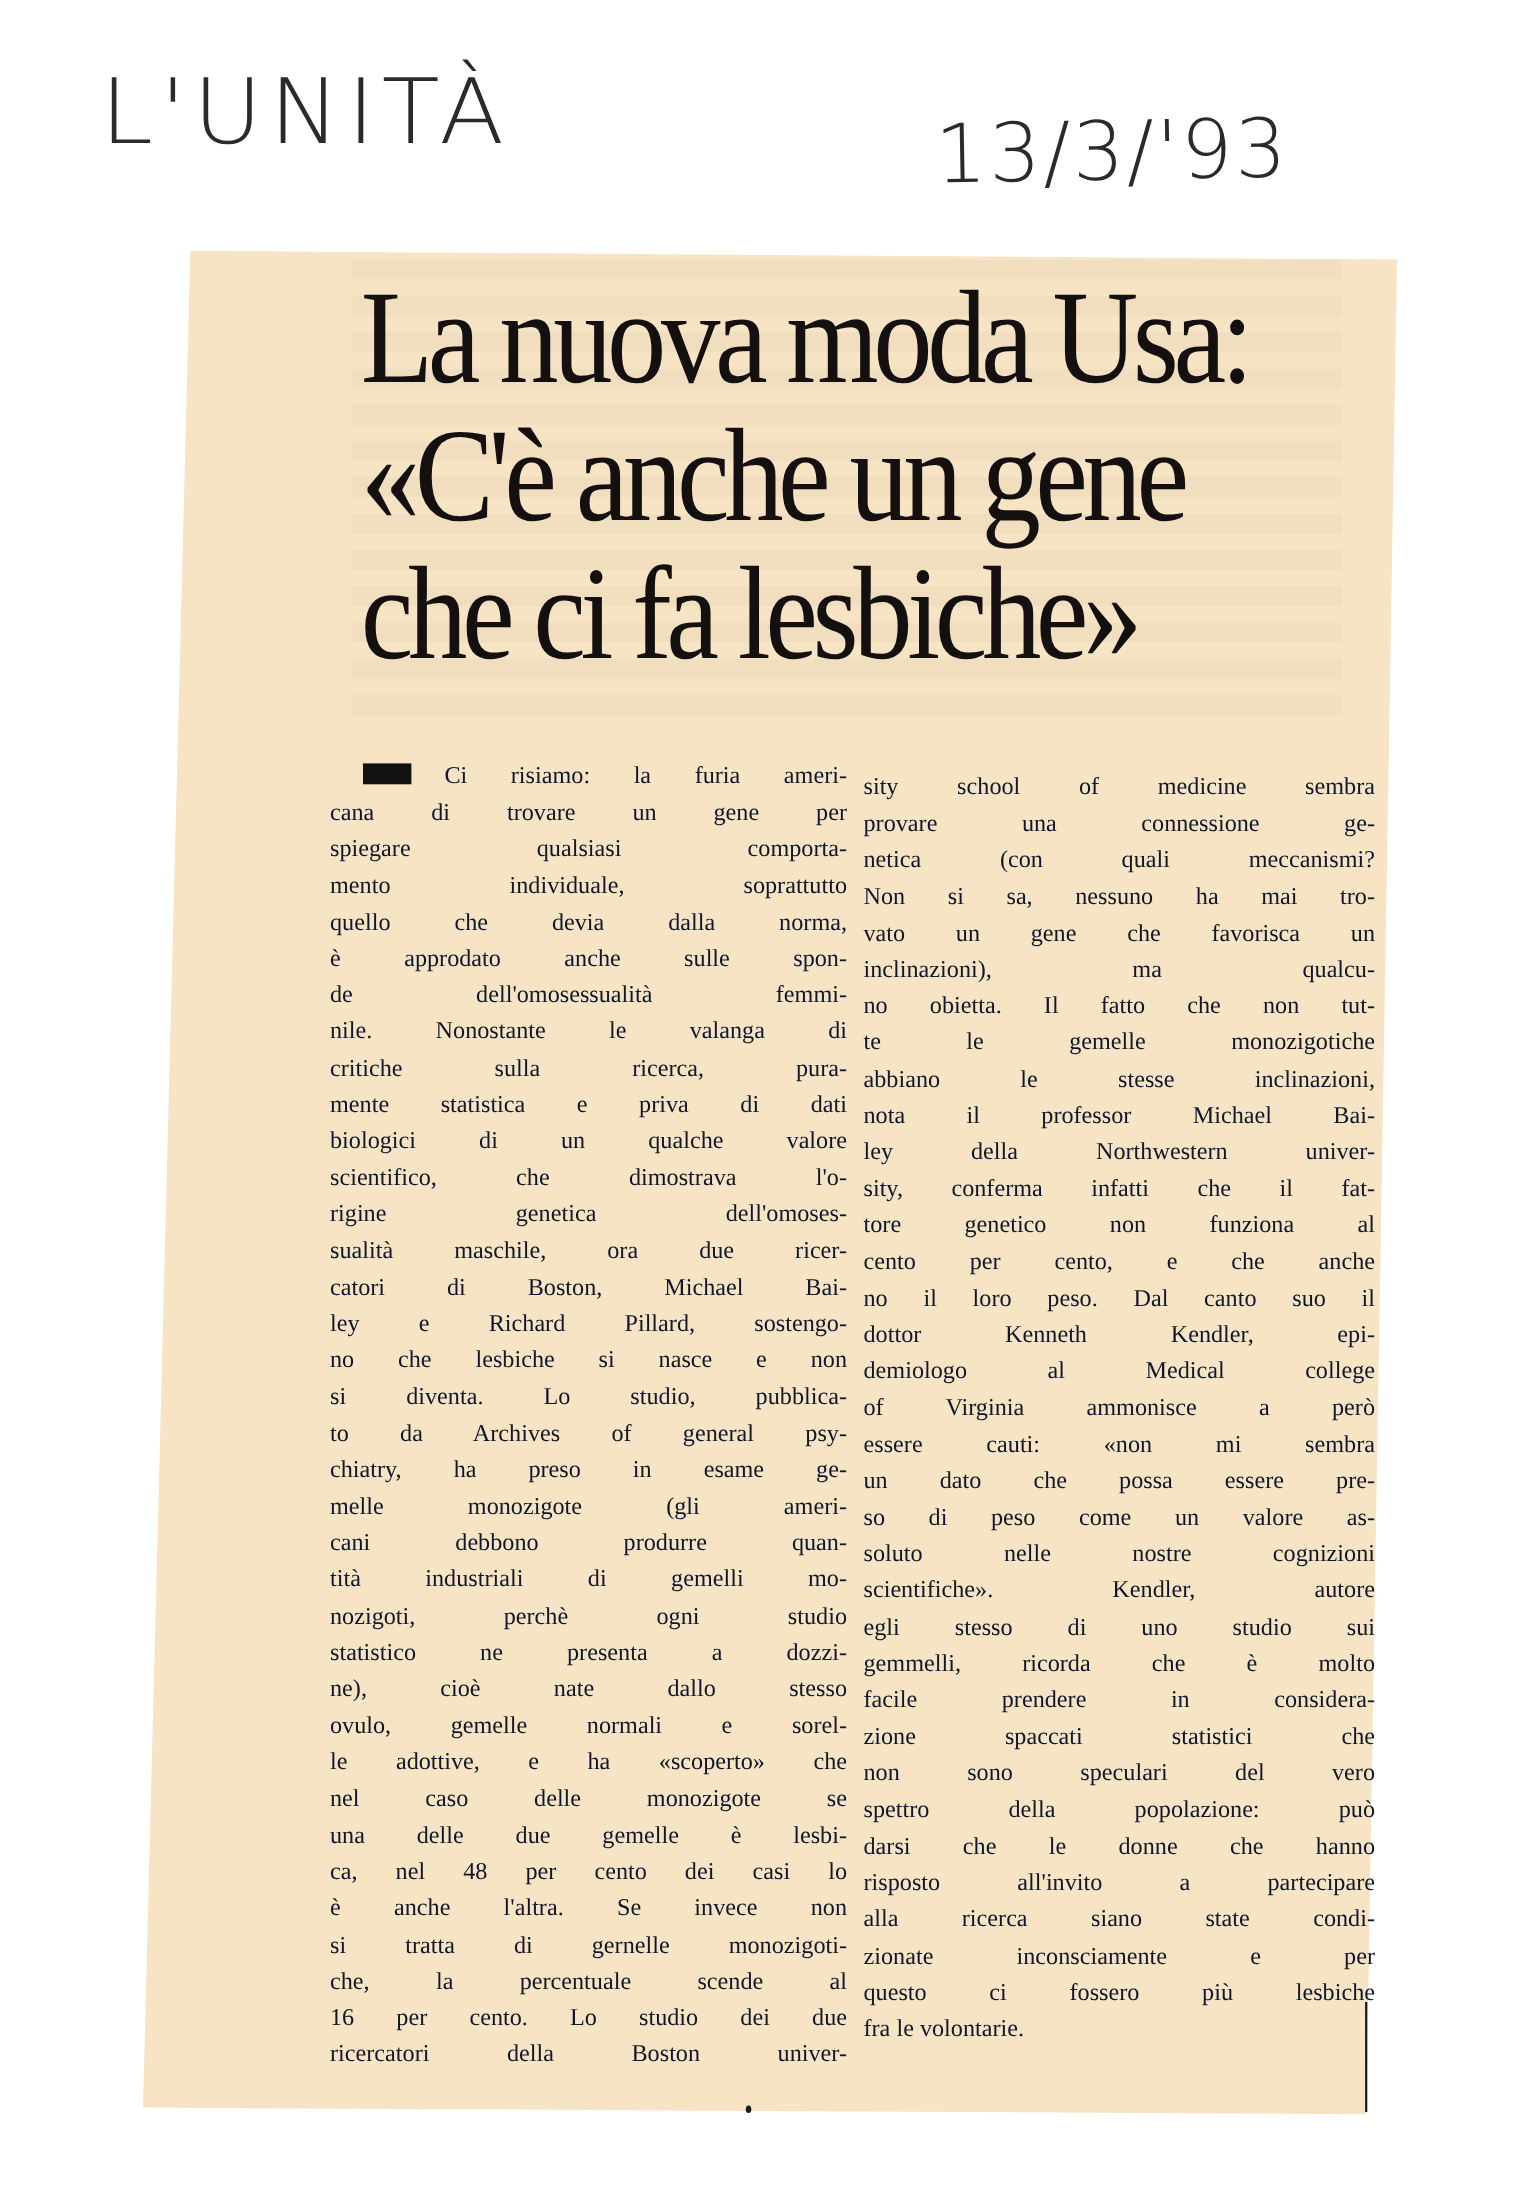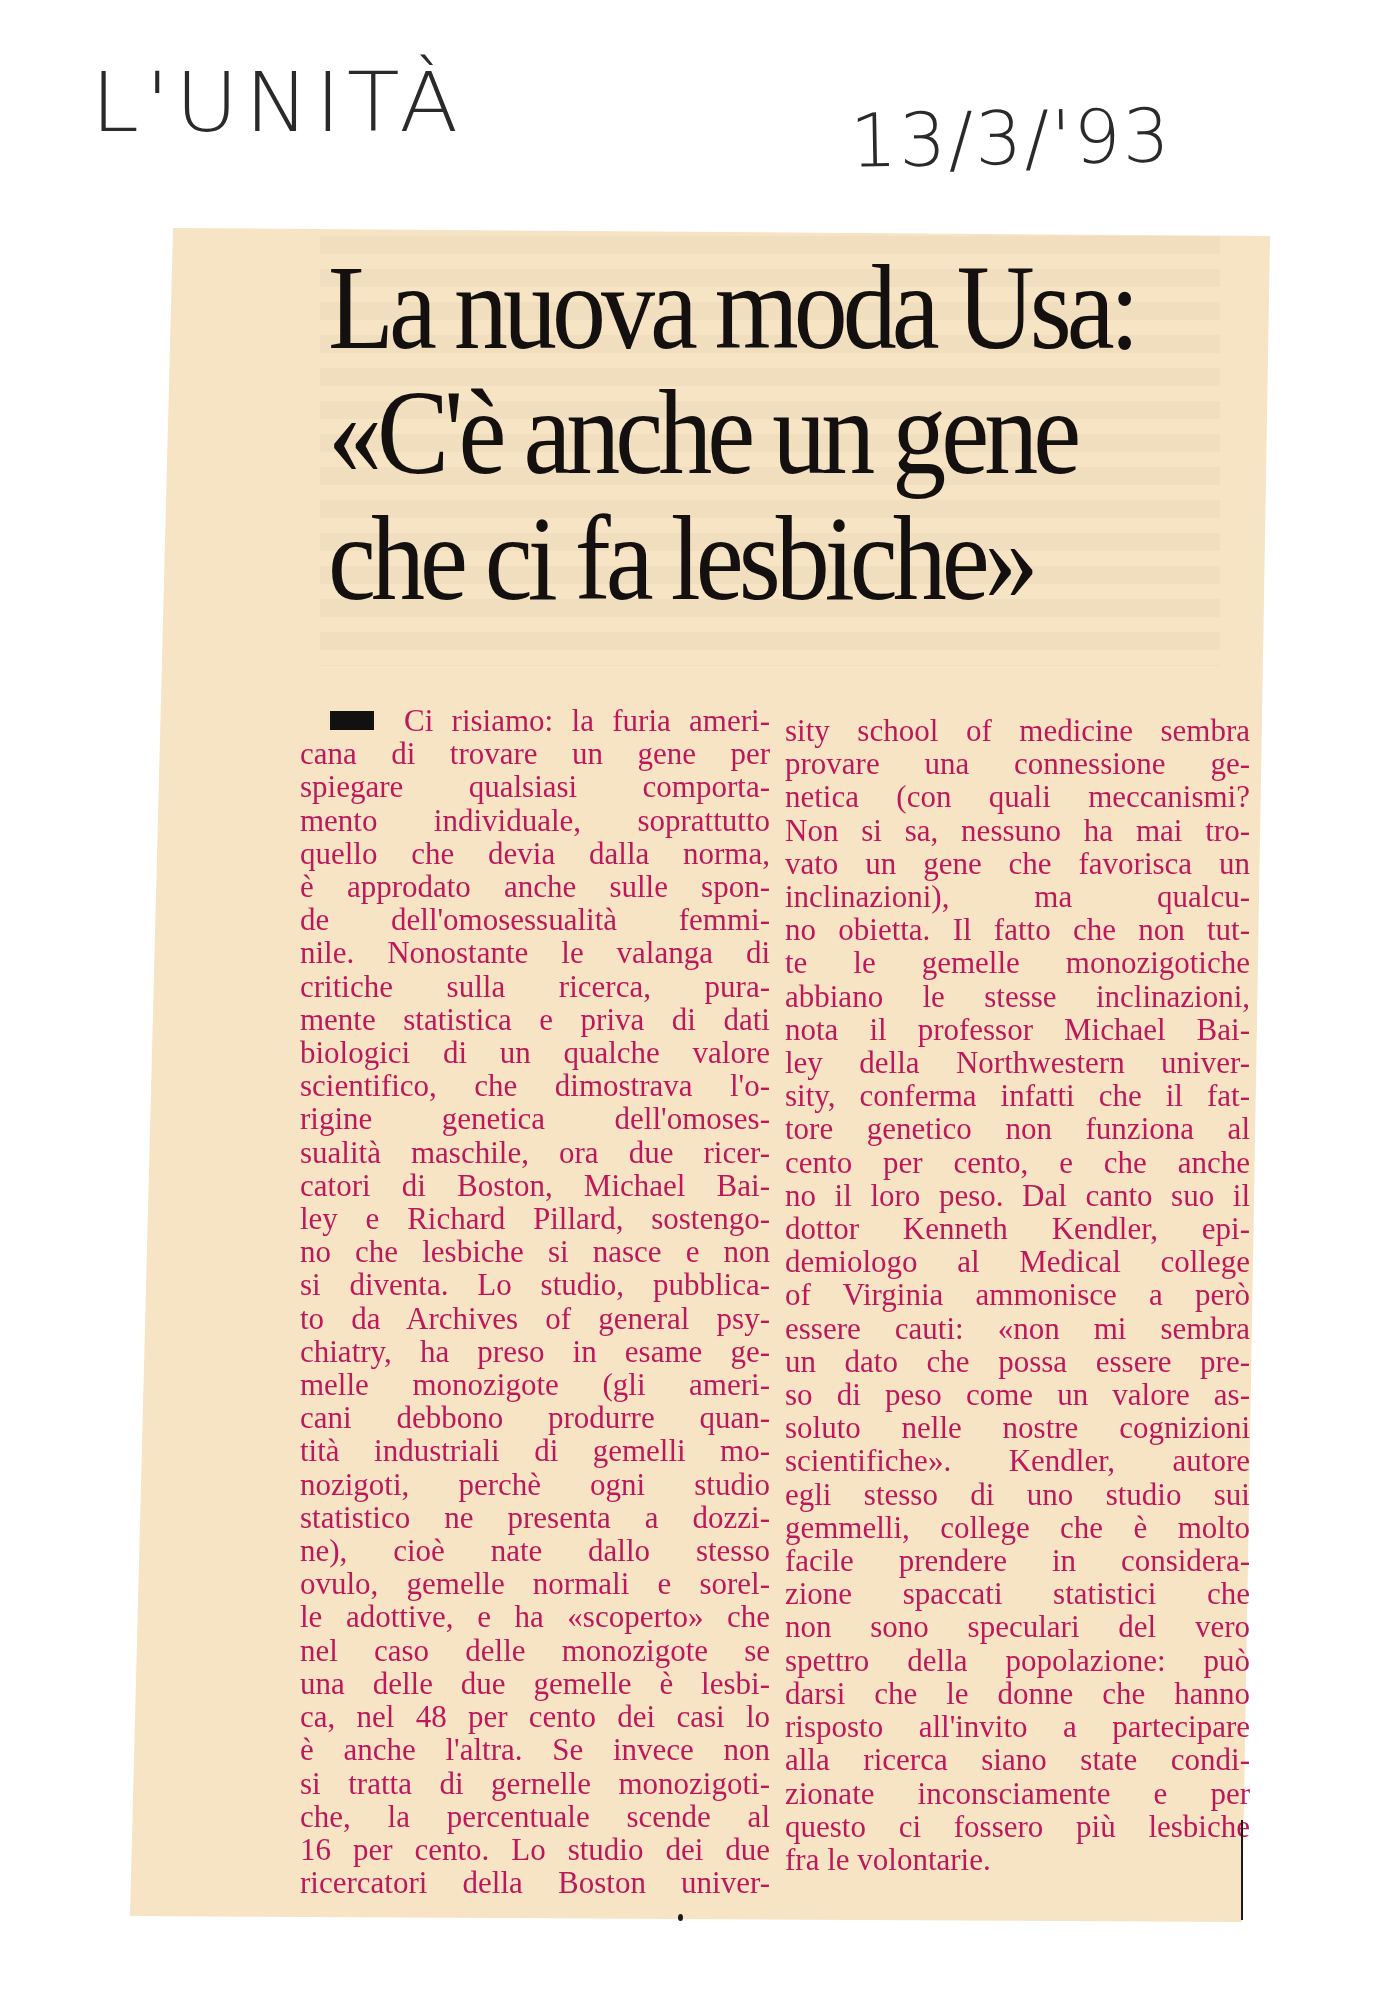--- a/index.html
+++ b/index.html
@@ -24,22 +24,22 @@
     font-size:26px; line-height:33px; opacity:0.55; white-space:pre;
   }
   .headline {
     position:absolute; left:328px; top:245px; margin:0; width:960px;
     font-family:"Liberation Serif", serif; font-weight:400; color:#141010;
     font-size:108px; line-height:112px; letter-spacing:-5px;
     transform:scaleY(1.12); transform-origin:top left;
   }
   .headline span { display:block; white-space:nowrap; }
   .col {
-    position:absolute; color:#be185d; font-family:"Liberation Serif", serif;
-    font-size:31px; line-height:33.2px; text-align:justify;margin-top:16px;
+    position:absolute; color:#0f172a; font-family:"Liberation Serif", serif;
+    font-size:22px; line-height:33.2px; text-align:justify;
   }
   .col .ln { display:block; white-space:nowrap; text-align-last:justify; }
   .col .ln.last { text-align-last:left; }
   #col1 { left:300px; top:688px; width:470px; }
   #col2 { left:785px; top:698px; width:465px; }
   .marker {
     display:inline-block; width:44px; height:19px; background:#121010;
     vertical-align:middle; margin-right:30px; margin-left:30px; margin-top:-6px;
   }
   .rule-right {
@@ -121,21 +121,21 @@
   <span class="ln">no il loro peso. Dal canto suo il</span>
   <span class="ln">dottor Kenneth Kendler, epi-</span>
   <span class="ln">demiologo al Medical college</span>
   <span class="ln">of Virginia ammonisce a però</span>
   <span class="ln">essere cauti: «non mi sembra</span>
   <span class="ln">un dato che possa essere pre-</span>
   <span class="ln">so di peso come un valore as-</span>
   <span class="ln">soluto nelle nostre cognizioni</span>
   <span class="ln">scientifiche». Kendler, autore</span>
   <span class="ln">egli stesso di uno studio sui</span>
-  <span class="ln">gemmelli, college che è molto</span>
+  <span class="ln">gemmelli, ricorda che è molto</span>
   <span class="ln">facile prendere in considera-</span>
   <span class="ln">zione spaccati statistici che</span>
   <span class="ln">non sono speculari del vero</span>
   <span class="ln">spettro della popolazione: può</span>
   <span class="ln">darsi che le donne che hanno</span>
   <span class="ln">risposto all'invito a partecipare</span>
   <span class="ln">alla ricerca siano state condi-</span>
   <span class="ln">zionate inconsciamente e per</span>
   <span class="ln">questo ci fossero più lesbiche</span>
   <span class="ln last">fra le volontarie.</span>

